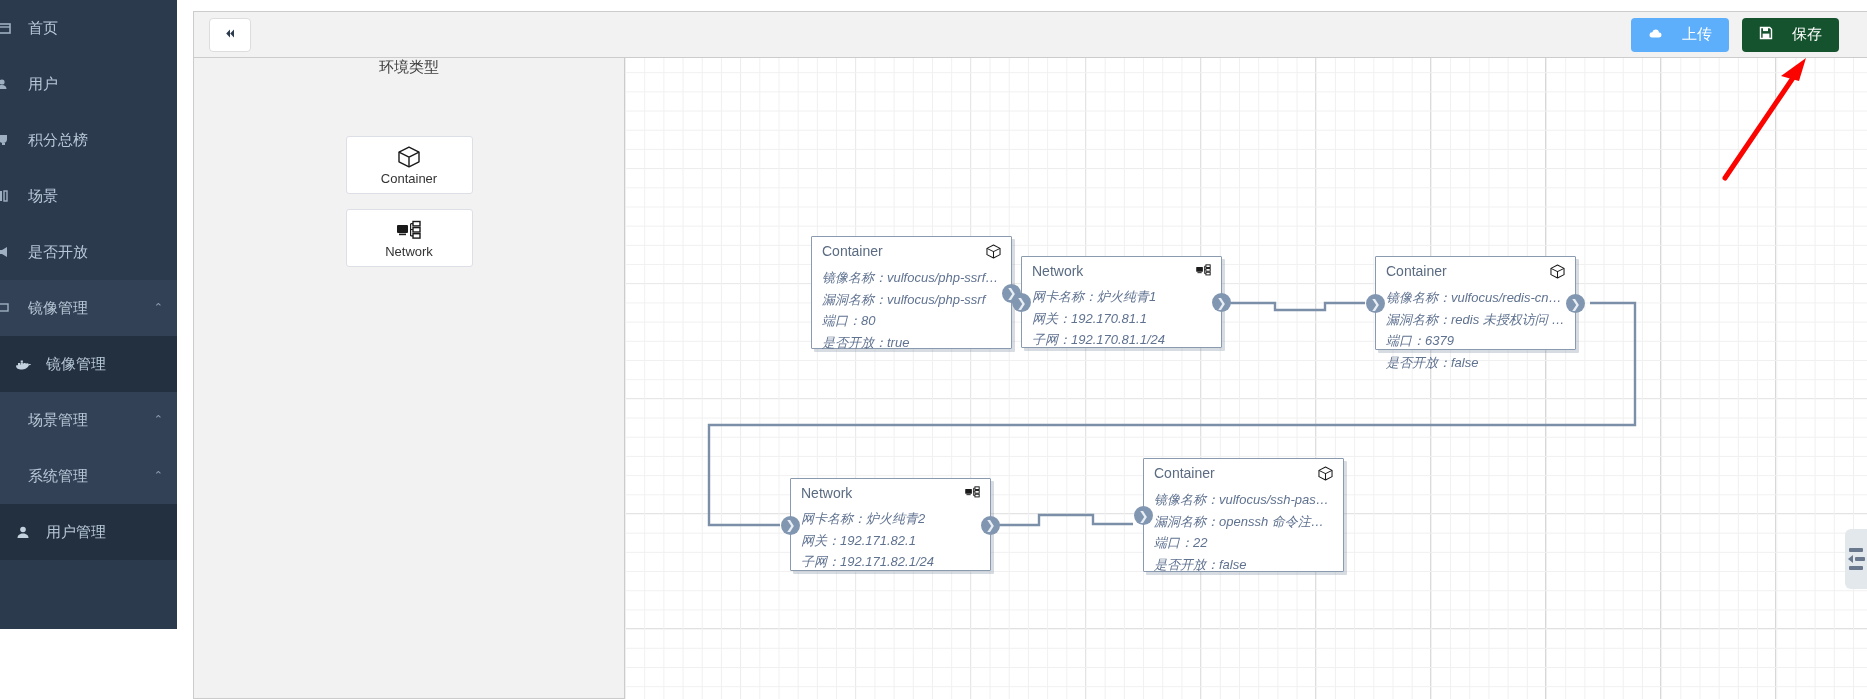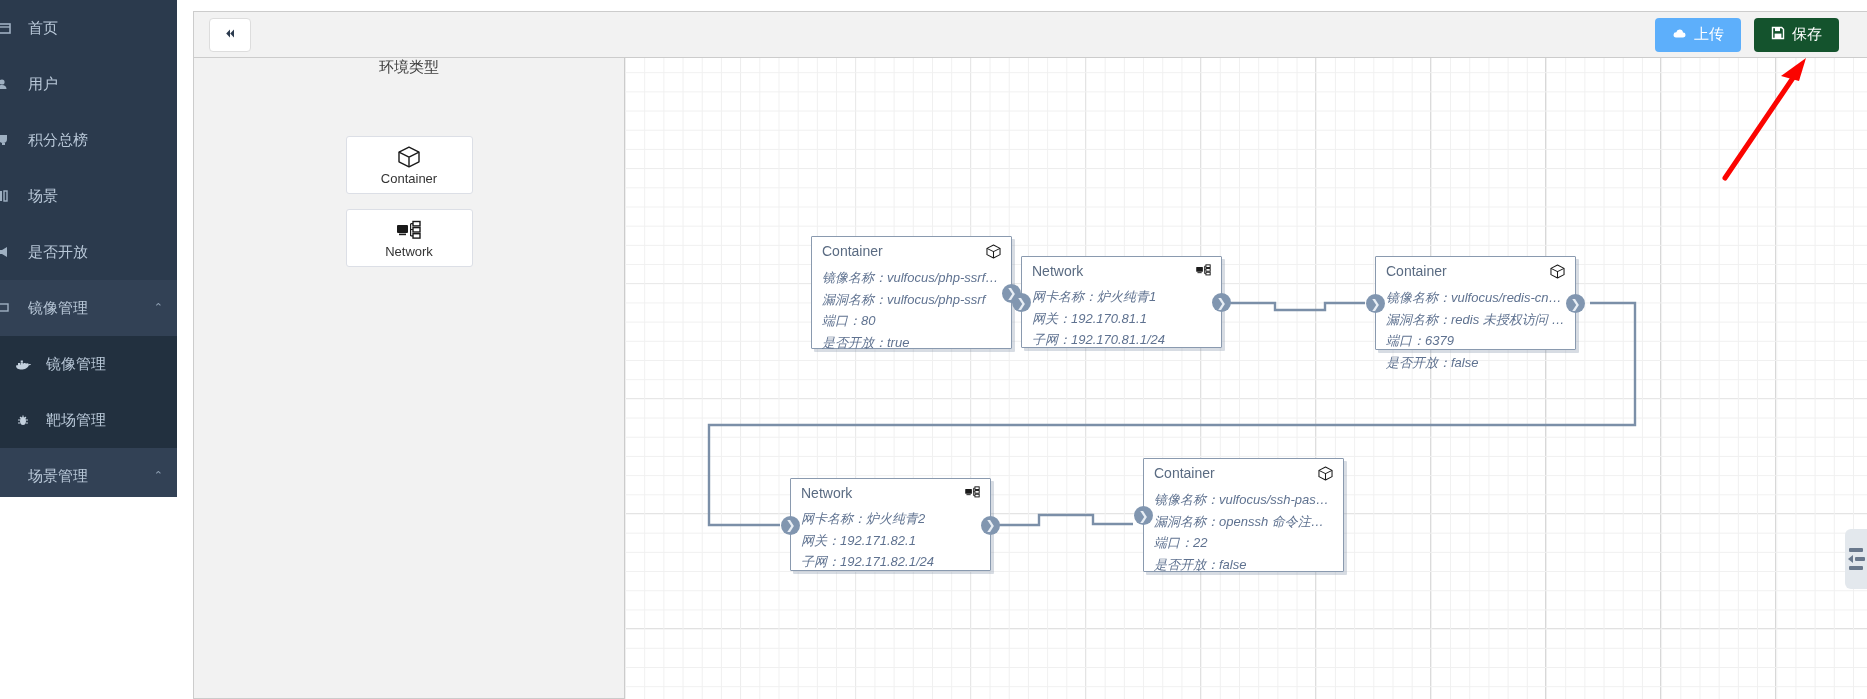--- a/index.html
+++ b/index.html
@@ -7,21 +7,21 @@
   body {
     font-family: "Liberation Sans", "DejaVu Sans", sans-serif;
     background:#fff;
     font-size:13px;
     color:#333;
   }
   #app { position:relative; width:1867px; height:699px; }
 
   
   #sidebar {
-    position:absolute; left:0; top:0; width:177px; height:497px;
+    position:absolute; left:0; top:0; width:177px; height:629px;
     background:#2b3a4d;
     overflow:hidden;
   }
   .nav-item {
     position:relative;
     height:56px;
     display:flex; align-items:center;
     color:#b9c8d8;
     font-size:15px;
     padding-left:10px;
@@ -84,21 +84,21 @@
     display:flex; align-items:center; justify-content:center;
     cursor:pointer;
     color:#2b3a4d;
   }
   #tb-right {
     margin-left:auto; display:flex; align-items:center; gap:13px; padding-right:28px;
   }
   .act-btn {
     height:34px; border:none; border-radius:4px;
     color:#fff; font-size:15px;
-    display:flex; align-items:center; gap:7px;
+    display:flex; align-items:center; gap:19px;
     padding:0 17px;
     cursor:pointer;
     font-family:inherit;
   }
   .act-upload { background:#5daffb; }
   .act-save   { background:#14532d; }
 
   
   #palette {
     position:absolute; left:16px; top:58px; width:432px; bottom:0;
@@ -261,29 +261,20 @@
         <span class="ic">
           <svg width="18" height="14" viewBox="0 0 18 14">
             <rect x="4" y="6" width="2.2" height="2.2" fill="currentColor"></rect>
             <rect x="6.7" y="6" width="2.2" height="2.2" fill="currentColor"></rect>
             <rect x="9.4" y="6" width="2.2" height="2.2" fill="currentColor"></rect>
             <rect x="6.7" y="3.5" width="2.2" height="2.2" fill="currentColor"></rect>
             <path d="M2 8.5c0 3 2.5 4 5.5 4s6.5-1.5 7.5-4.6c.8.5 1.8.2 2-.6-.7-.5-1.6-.4-2.2.1-.2-.6-.7-1-1.3-1.1z" fill="currentColor"></path>
           </svg>
         </span>
         <span class="lbl">镜像管理</span>
-      </div>
-      <div class="sub-item">
-        <span class="ic">
-          <svg width="16" height="14" viewBox="0 0 16 14">
-            <ellipse cx="8" cy="8" rx="3" ry="4" fill="currentColor"></ellipse>
-            <path d="M8 2.5v2M5 4l1.5 1.5M11 4L9.5 5.5M3 7h2M11 7h2M3 10h2M11 10h2" stroke="currentColor" stroke-width="1.2" fill="none"></path>
-          </svg>
-        </span>
-        <span class="lbl">靶场管理</span>
       </div>
     </div>
 
     <div class="nav-group">
       <span class="ic"></span>
       <span class="lbl">场景管理</span>
       <span class="chev">⌃</span>
     </div>
 
     <div class="nav-group">

